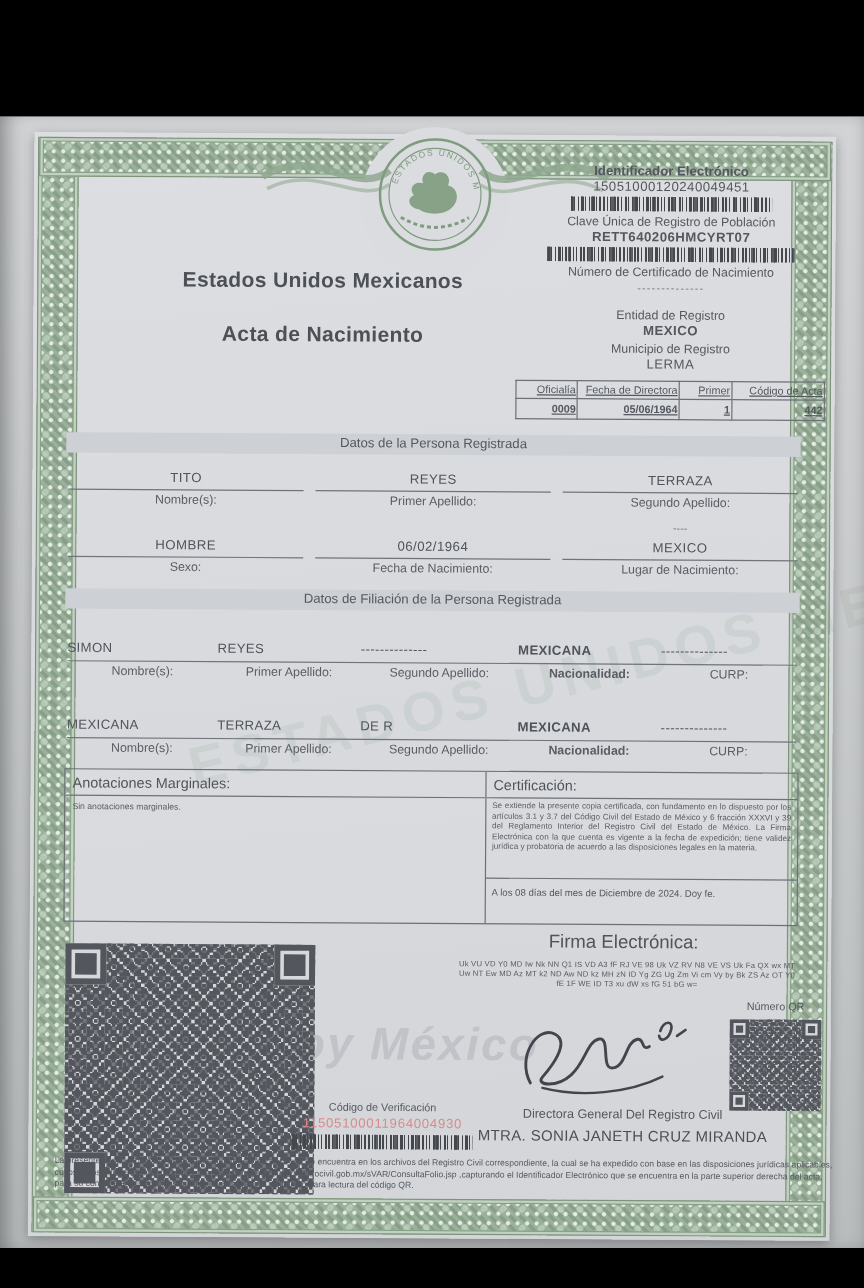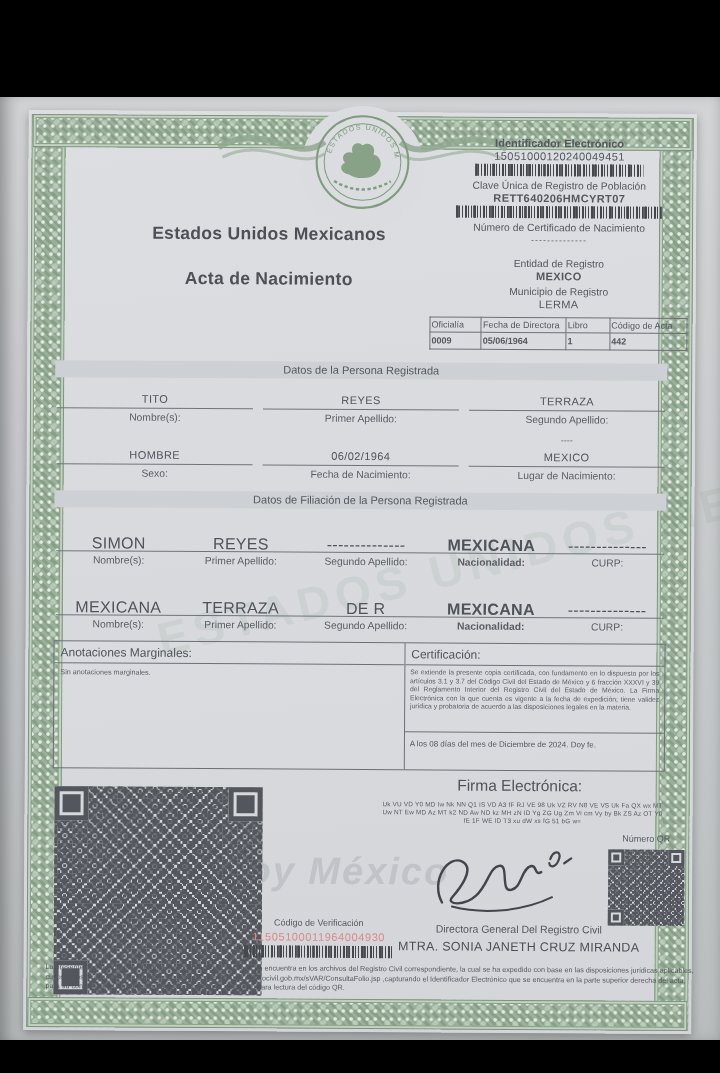--- a/index.html
+++ b/index.html
@@ -47,34 +47,34 @@
   .rc-gap { height:9px; }
 
   .barcode { height:12px; margin:2px auto 0 auto;
     background-image:
       repeating-linear-gradient(90deg,#44474c 0 1px,transparent 1px 3px),
       repeating-linear-gradient(90deg,#44474c 0 2px,transparent 2px 9px),
       repeating-linear-gradient(90deg,rgba(68,71,76,.85) 0 3px,transparent 3px 17px); }
   .bc-1 { width:168px; } .bc-2 { width:206px; } .bc-3 { width:150px; margin-top:3px; }
 
   table.reg { width:100%; margin-top:7px; border-collapse:collapse; font-size:9px; color:#54585e; }
-  table.reg th, table.reg td { border:1px solid #6d7177; padding:2px 1px; font-weight:normal; text-align:left; }
+  table.reg th, table.reg td { border:1px solid #6d7177; padding:2px 1px; font-weight:normal; text-align:right;text-decoration:underline; }
   table.reg td { font-weight:bold; padding:3px 1px; }
 
   .band { position:absolute; left:28px; right:28px; height:17px; background:#cdd0d4;
     text-align:center; font-size:11px; color:#55585e; line-height:17px; }
 
   .frow { position:absolute; left:30px; right:30px; display:flex; gap:10px; }
   .fcol { flex:1; text-align:center; }
   .fval { font-size:11px; letter-spacing:.4px; height:16px; border-bottom:1px solid #70747a; color:#4f545b; }
   .flab { font-size:10.3px; color:#595d63; padding-top:3px; }
 
   .filrow { position:absolute; left:30px; right:30px; display:flex;
     border-bottom:1px solid #70747a; height:17px; }
-  .filrow .fv { text-align:center; font-size:16px; letter-spacing:.3px; color:#4f545b; }
+  .filrow .fv { text-align:left; font-size:11px; letter-spacing:.3px; color:#4f545b; }
   .fillabels { position:absolute; left:30px; right:30px; display:flex; }
   .fillabels .fl { text-align:center; font-size:10.3px; color:#595d63; }
   .w1{flex:1.05;} .w2{flex:1;} .w3{flex:1.1;} .w4{flex:1;font-weight:bold;} .w5{flex:.95;}
 
   .annot-box { position:absolute; left:28px; right:28px; top:530px; height:128px;
     border:1px solid #6d7177; display:flex; background:rgba(255,255,255,.06); }
   .annot-left { width:57.5%; border-right:1px solid #6d7177; position:relative; }
   .annot-right { width:42.5%; position:relative; }
   .cell-head { height:22px; border-bottom:1px solid #6d7177; font-size:12px; color:#50555b;
     padding:4px 0 0 6px; }
@@ -183,21 +183,21 @@
         <div class="rc-gap"></div>
         <div class="rc-label">Entidad de Registro</div>
         <div class="rc-value-bold">MEXICO</div>
         <div class="rc-label">Municipio de Registro</div>
         <div class="rc-value">LERMA</div>
         <table class="reg">
           <tbody>
               <tr>
             <th style="width:20%">Oficialía</th>
             <th style="width:33%">Fecha de Directora</th>
-            <th style="width:17%">Libro</th>
+            <th style="width:17%">Primer</th>
             <th style="width:30%">Código de Acta</th>
           </tr>
           <tr>
             <td>0009</td>
             <td>05/06/1964</td>
             <td>1</td>
             <td>442</td>
           </tr>
         </tbody>
           </table>

